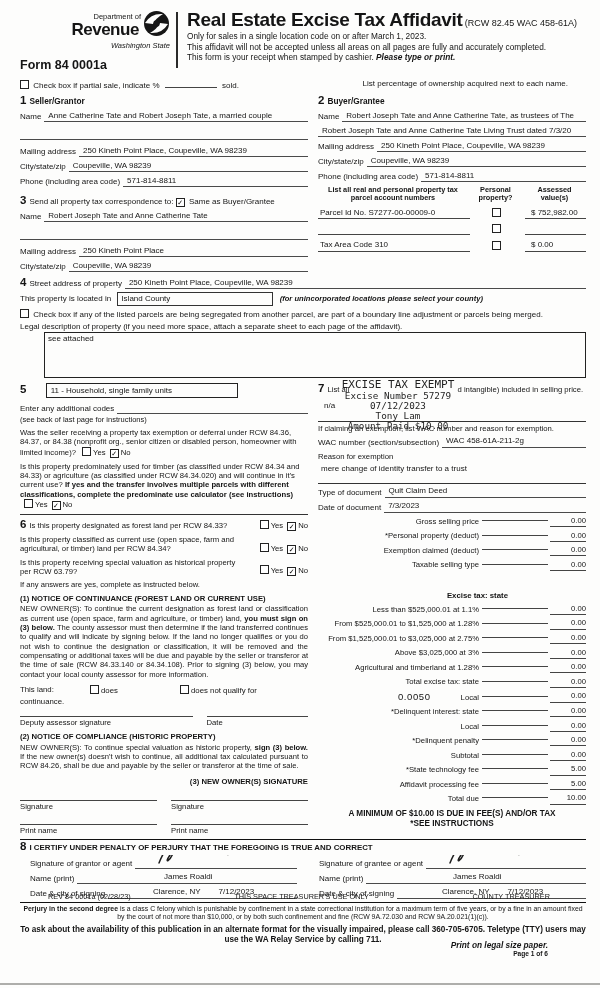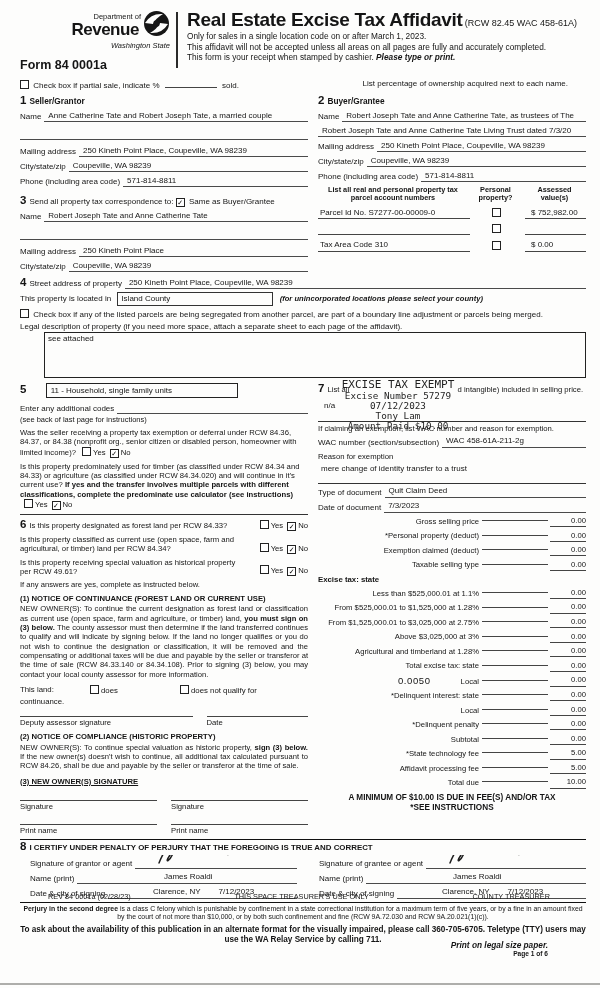--- a/index.html
+++ b/index.html
@@ -61,28 +61,28 @@
   .select-box{display:inline-block;border:1.2px solid #222;width:182px;padding:1.5px 4px;margin-left:14px;font-size:8px;}
   .rule{border:none;border-top:1.2px solid #333;margin:4px 0 2px 0;}
   .q6{display:flex;justify-content:space-between;align-items:flex-end;margin-top:4px;font-size:7.7px;line-height:1.22;}
   .q6 .qt{width:222px;}
   .notice-t{font-weight:bold;font-size:7.7px;margin-top:4px;}
   .para{font-size:7.6px;line-height:1.23;margin-top:1px;text-align:justify;}
   .landrow{display:flex;margin-top:6px;font-size:7.8px;}
   .sigpair{display:flex;gap:14px;margin-top:10px;}
   .sigpair .sg{flex:1;}
   .sigline{border-top:1px solid #444;padding-top:1px;font-size:7.7px;}
-  .center{text-align:left;text-decoration:underline;}
+  .center{text-align:right;}
   
   .trow{display:flex;align-items:center;margin-top:3.4px;font-size:7.7px;}
   .tlabel{flex:1;text-align:right;white-space:nowrap;}
   .leader{width:66px;border-bottom:1px solid #444;margin:0 2px 2px 3px;flex:none;}
   .tval{width:36px;text-align:right;border-bottom:1px solid #444;padding-bottom:0.5px;flex:none;}
   .prefix{font-size:9.5px;letter-spacing:0.6px;margin-right:30px;}
-  .excise-hdr{padding-right:78px;font-size:7.8px;margin-top:4px;font-weight:bold;}
+  .excise-hdr{text-align:right;padding-right:78px;font-size:7.8px;margin-top:20px;font-weight:bold;}
   .min-note{font-weight:bold;text-align:center;font-size:8.2px;margin-top:4px;line-height:1.25;}
   
   .sec8{border-top:1.5px solid #111;margin-top:4px;padding-top:1px;}
   .sec8-hdr{font-weight:bold;font-size:7.9px;}
   .sig8{display:flex;gap:12px;text-align:center;}
   .sig8 .half{flex:1;padding-left:10px;}
   .sigval{position:relative;height:12px;}
   .sigval svg{position:absolute;left:18px;bottom:-2px;}
   
   .perjury{border-top:1.6px solid #111;margin-top:3px;padding-top:2px;font-size:6.9px;line-height:1.25;text-align:center;}
@@ -279,21 +279,21 @@
       <hr class="rule">
       <div class="q6">
         <span class="qt"><span class="sec-num">6</span><span>Is this property designated as forest land per RCW 84.33?</span></span>
         <span class="yn"><span class="cb"></span><span>Yes</span><span class="cb">✓</span><span>No</span></span>
       </div>
       <div class="q6">
         <span class="qt">Is this property classified as current use (open space, farm and agricultural, or timber) land per RCW 84.34?</span>
         <span class="yn"><span class="cb"></span><span>Yes</span><span class="cb">✓</span><span>No</span></span>
       </div>
       <div class="q6">
-        <span class="qt">Is this property receiving special valuation as historical property per RCW 49.61?</span>
+        <span class="qt">Is this property receiving special valuation as historical property per RCW 63.79?</span>
         <span class="yn"><span class="cb"></span><span>Yes</span><span class="cb">✓</span><span>No</span></span>
       </div>
       <div class="para" style="margin-top:4px;">If any answers are yes, complete as instructed below.</div>
       <div class="notice-t">(1) NOTICE OF CONTINUANCE (FOREST LAND OR CURRENT USE)</div>
       <div class="para"><span>NEW OWNER(S): To continue the current designation as forest land or classification as current use (open space, farm and agriculture, or timber) land, </span><span class="b">you must sign on (3) below.</span><span> The county assessor must then determine if the land transferred continues to qualify and will indicate by signing below. If the land no longer qualifies or you do not wish to continue the designation or classification, it will be removed and the compensating or additional taxes will be due and payable by the seller or transferor at the time of sale (RCW 84.33.140 or 84.34.108). Prior to signing (3) below, you may contact your local county assessor for more information.</span></div>
       <div class="landrow">
         <span style="width:70px;">This land:</span>
         <span style="width:90px;"><span class="cb"></span><span>does</span></span>
         <span><span class="cb"></span><span>does not qualify for</span></span>
       </div>

